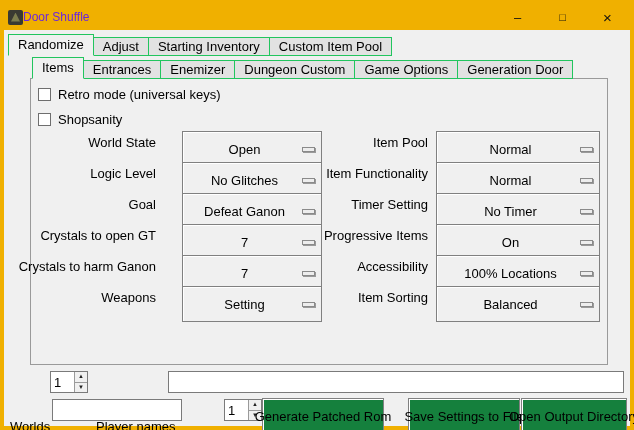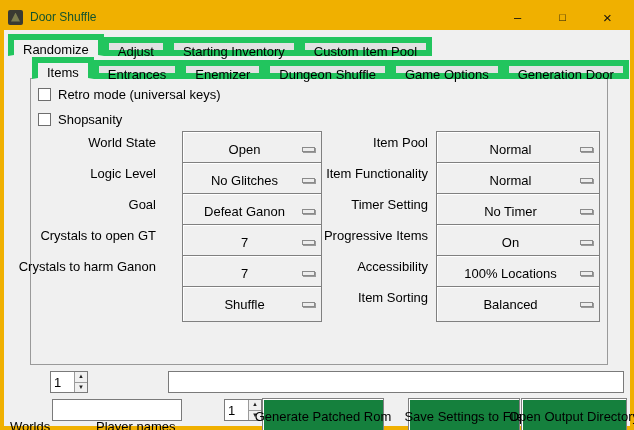--- a/index.html
+++ b/index.html
@@ -17,37 +17,37 @@
     background:#f0b000; display:flex; align-items:center;
   }
   .app-icon {
     width:15px; height:15px; margin-left:4px; background:#3a3a32;
     border-radius:2px; position:relative; flex:0 0 auto;
   }
   .app-icon::after {
     content:""; position:absolute; left:3px; top:3px; width:9px; height:9px;
     background:#7d7d4e; clip-path:polygon(50% 0, 100% 100%, 0 100%);
   }
-  .title { margin-left:7px; font-size:12px; color:#14532d; }
+  .title { font-size:12px; color:#6d28d9; }
   .win-controls { margin-left:auto; display:flex; height:26px; }
   .win-btn {
     width:45px; height:26px; display:flex; align-items:center; justify-content:center;
     font-size:13px; color:#111; cursor:default;
   }
   .win-btn.max { font-size:11px; }
   .win-btn.close { font-size:15px; }
 
   
   .client { position:absolute; top:26px; left:0; right:0; bottom:0; background:#f0f0f0; }
 
   
   .tabs { position:absolute; display:flex; align-items:flex-end; height:22px; z-index:3; }
   .tab {
     height:19px; line-height:17px; padding:0 9px;
-    background:#e2e2e2; border:6px solid #22c55e; margin-left:-1px;
+    background:#e2e2e2; border:1px solid #22c55e; margin-left:-1px;
     white-space:nowrap; cursor:default;
   }
   .tab:first-child { margin-left:0; }
   .tab.selected {
     height:22px; line-height:20px; background:#f0f0f0;
     border-bottom:1px solid #f0f0f0; z-index:4; position:relative;
   }
   .tabs-outer { top:4px; left:4px; }
   .tabs-inner { top:27px; left:28px; }
 
@@ -129,21 +129,21 @@
       <div class="tab selected">Randomize</div>
       <div class="tab">Adjust</div>
       <div class="tab">Starting Inventory</div>
       <div class="tab">Custom Item Pool</div>
     </div>
 
     <div class="tabs tabs-inner">
       <div class="tab selected">Items</div>
       <div class="tab">Entrances</div>
       <div class="tab">Enemizer</div>
-      <div class="tab">Dungeon Shuffle</div>
+      <div class="tab">Dungeon Custom</div>
       <div class="tab">Game Options</div>
       <div class="tab">Generation Door</div>
     </div>
 
     <div class="inner-frame"></div>
 
     <div class="cb-row" style="top:56px">
       <span class="cb-box"></span>
       <span class="cb-label">Retro mode (universal keys)</span>
     </div>
@@ -211,22 +211,23 @@
         <span class="dd-ind"></span>
       </div>
       <div class="lbl-r">Accessibility</div>
       <div class="dd dd-r">
         <span class="dd-val">100% Locations</span>
         <span class="dd-ind"></span>
       </div>
     </div>
 
     <div class="row" style="top:256px">
-      <div class="dd dd-l">
-        <span class="dd-val">Shuffle</span>
+      <div class="lbl-l">Weapons</div>
+      <div class="dd dd-l">
+        <span class="dd-val">Setting</span>
         <span class="dd-ind"></span>
       </div>
       <div class="lbl-r">Item Sorting</div>
       <div class="dd dd-r">
         <span class="dd-val">Balanced</span>
         <span class="dd-ind"></span>
       </div>
     </div>
 
     <div class="bottom-label" style="top:341px; left:6px;">Worlds</div>

